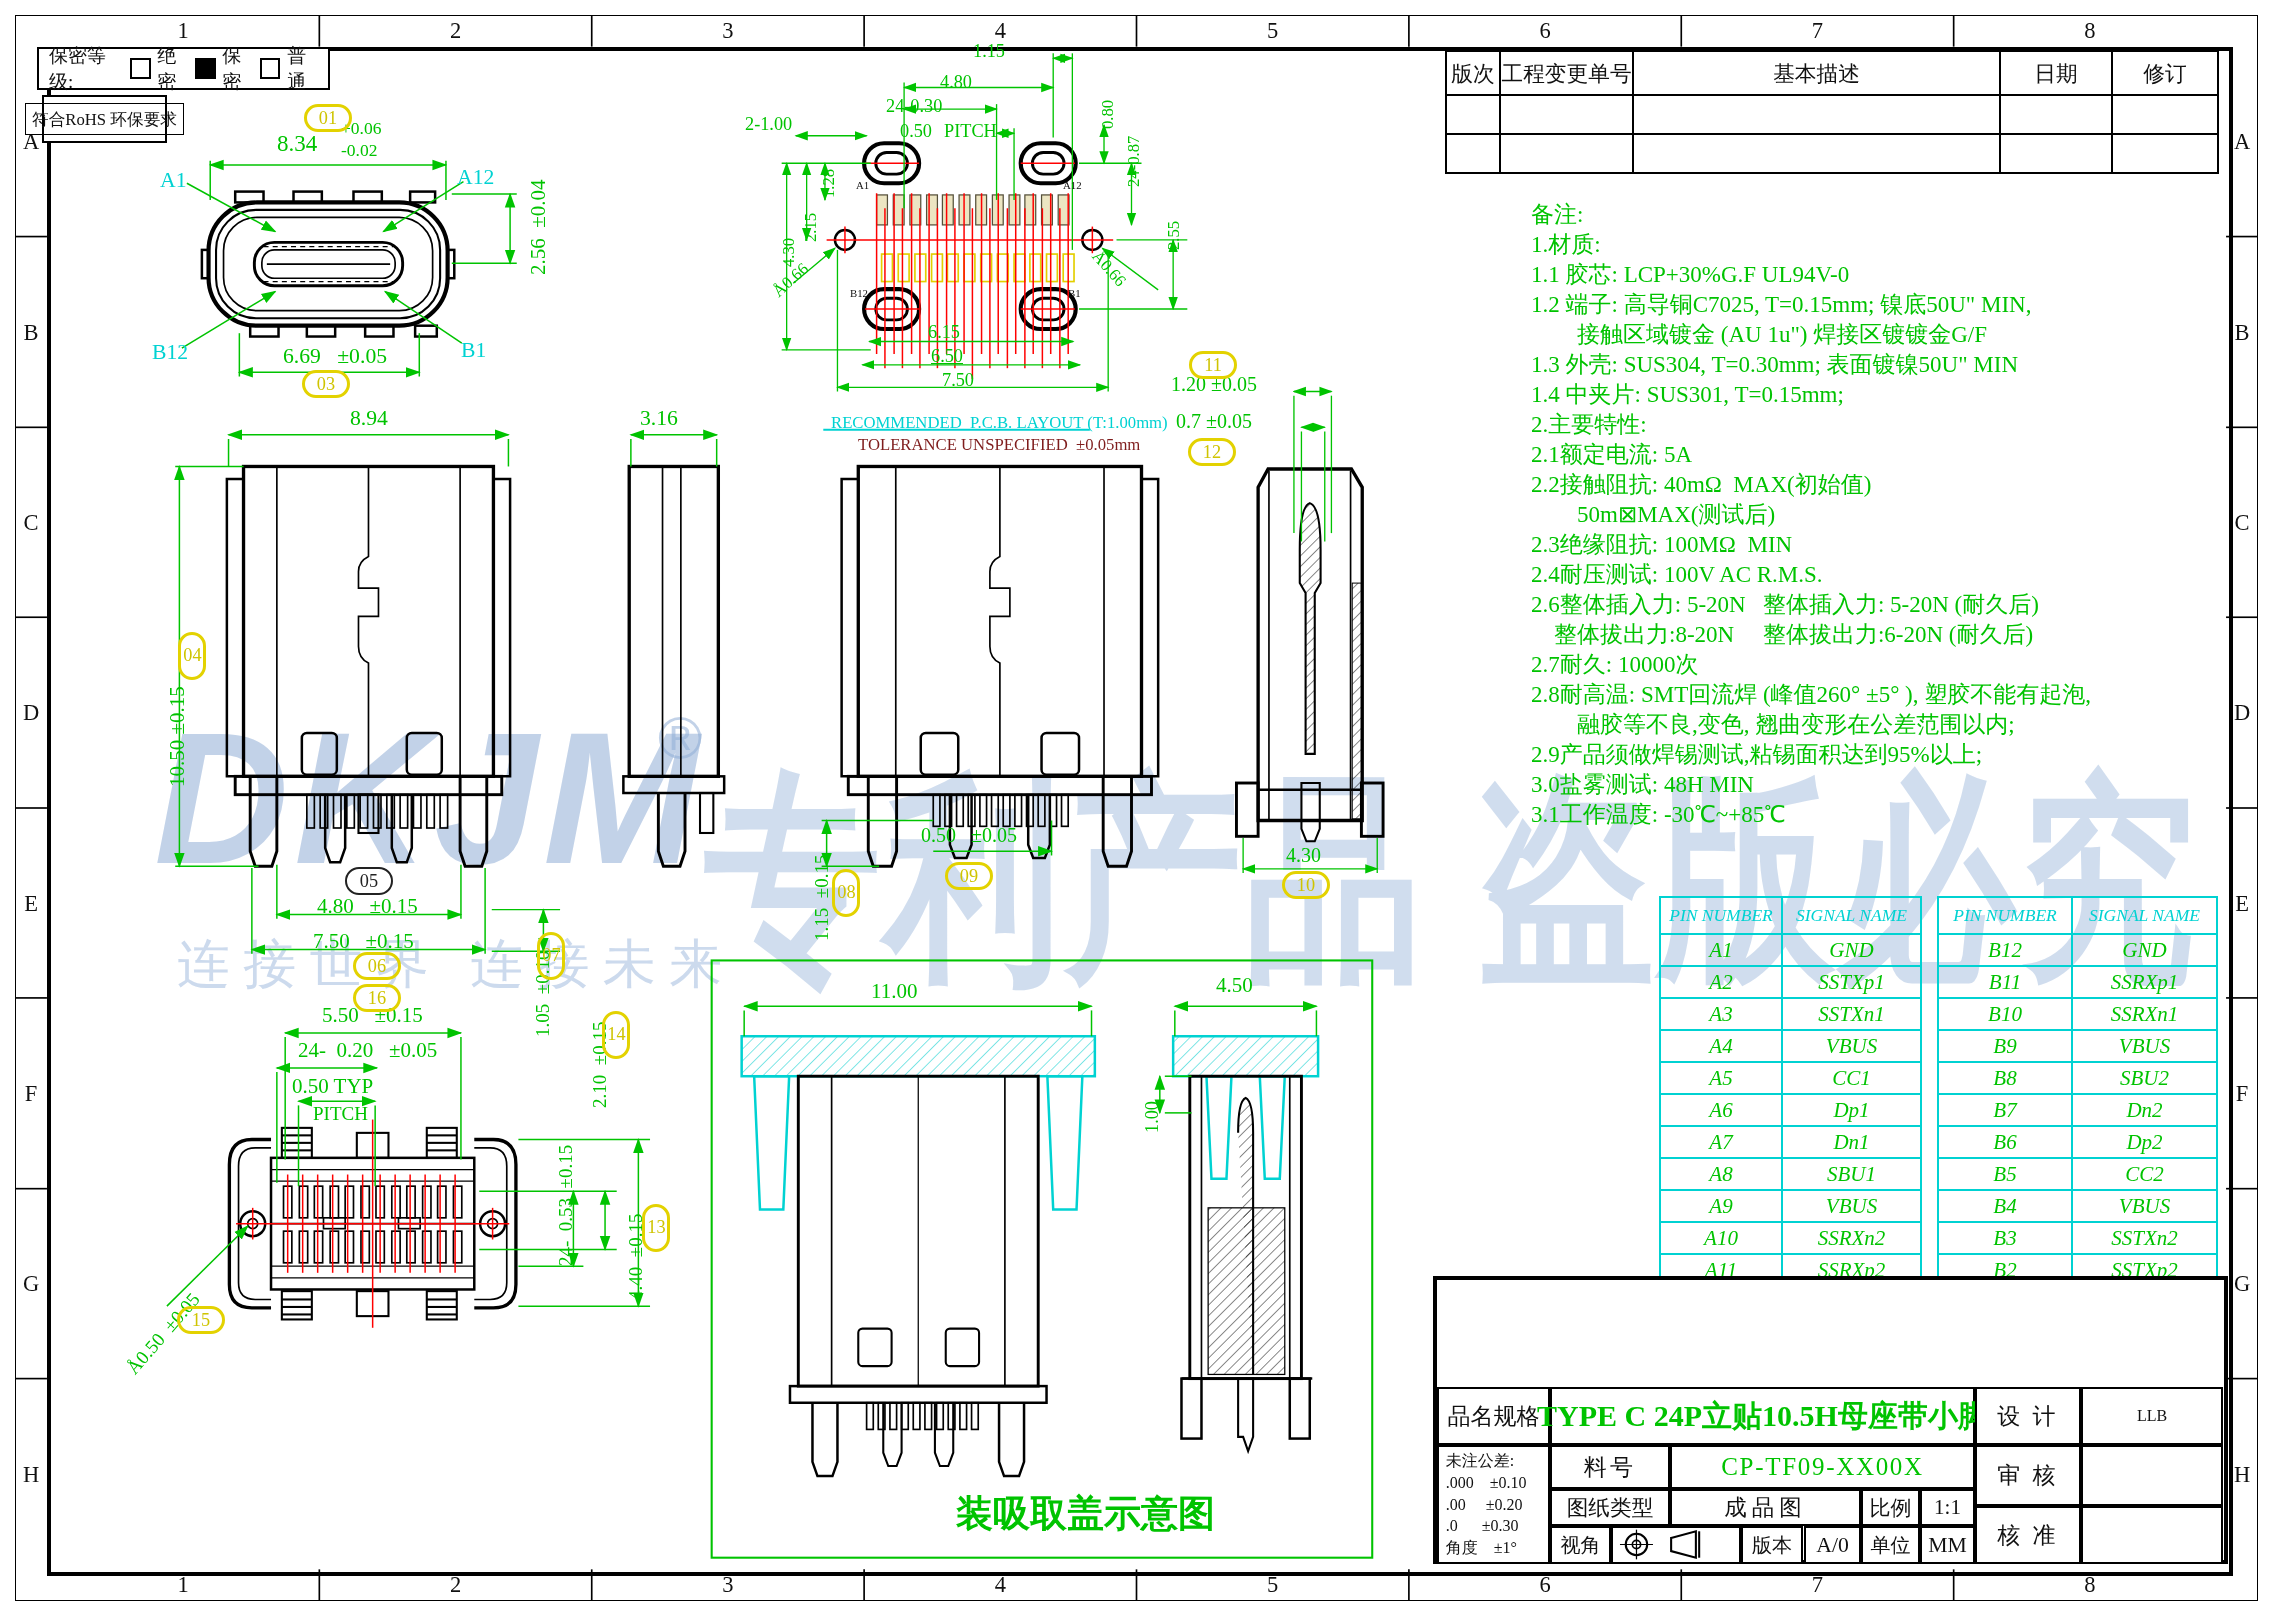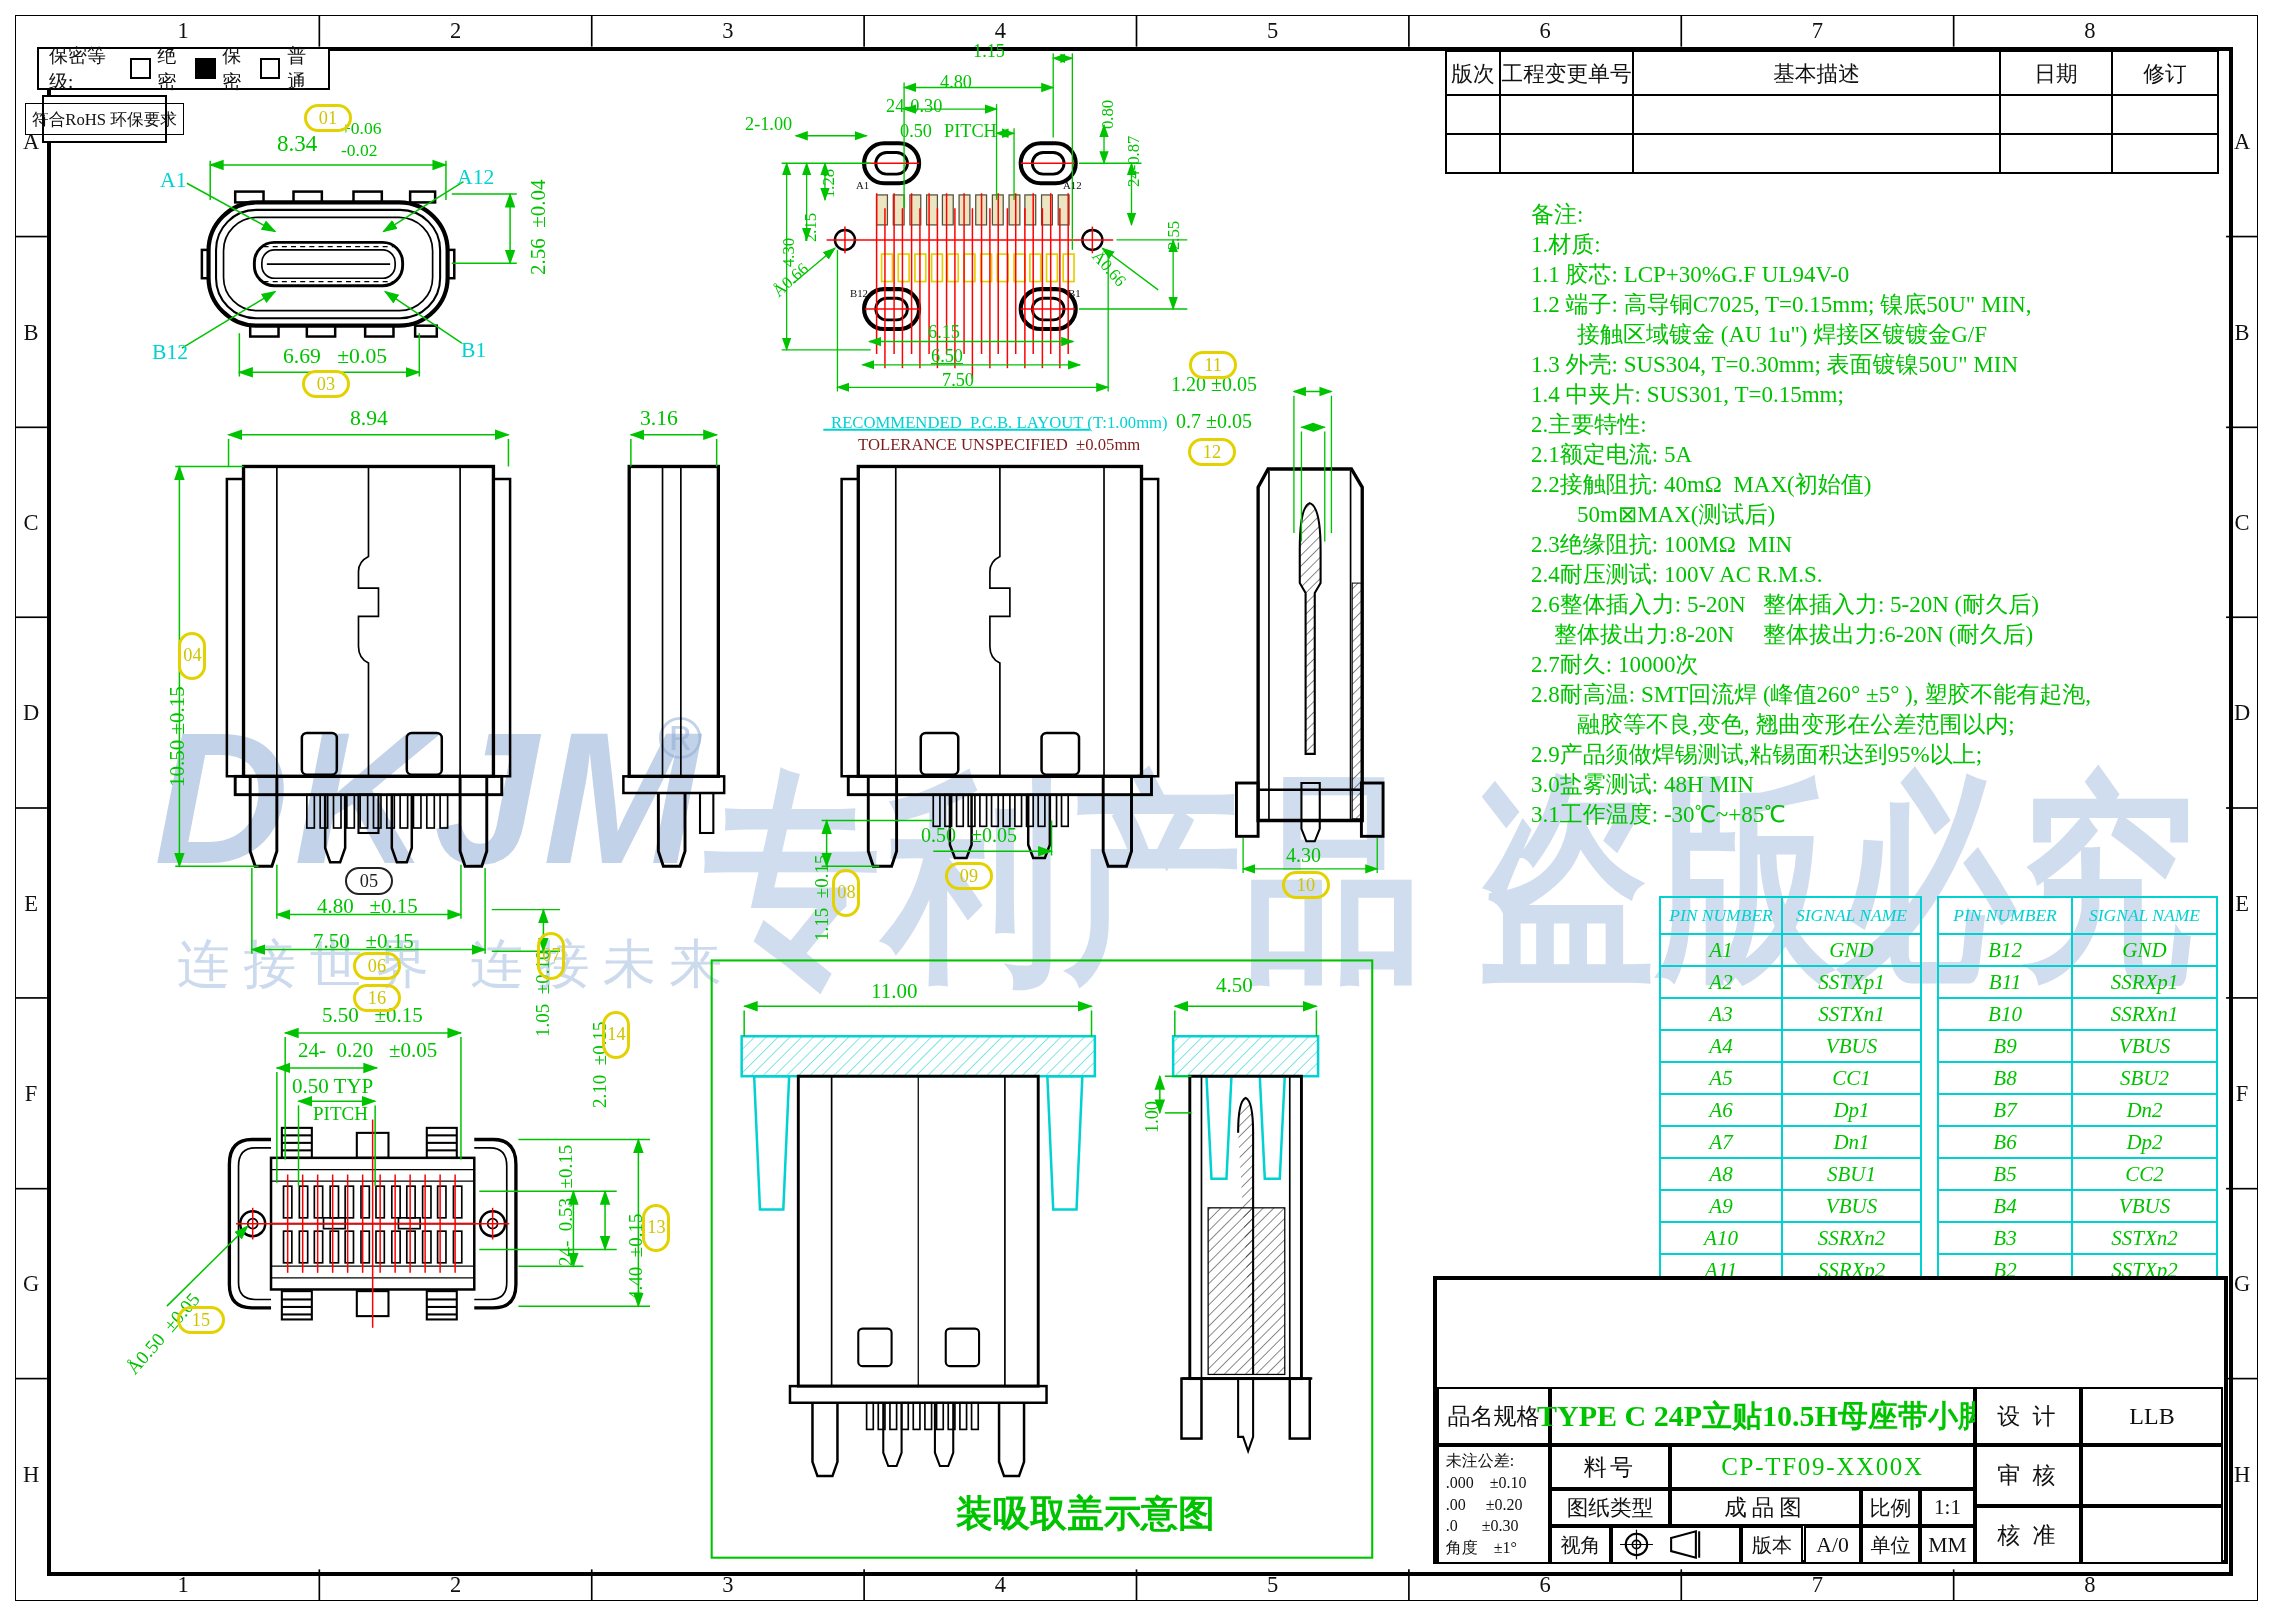--- a/index.html
+++ b/index.html
@@ -745,21 +745,21 @@
   <div class="tb-cell" style="left:0;top:107px;width:113px;height:58px">
     <span class="tb-label" style="letter-spacing:0">品名规格</span>
   </div>
   <div class="tb-cell" style="left:113px;top:107px;width:425px;height:58px">
     <span id="tb-partname">TYPE C 24P立贴10.5H母座带小脚</span>
   </div>
   <div class="tb-cell" style="left:538px;top:107px;width:106px;height:58px">
     <span class="tb-label">设  计</span>
   </div>
   <div class="tb-cell" style="left:644px;top:107px;width:142px;height:58px">
-    <span style="font-size:24px">LLB</span>
+    <span style="font-size:16px">LLB</span>
   </div>
   <div id="tol-box" style="left:0;top:165px;width:113px;height:119px">
     <div>未注公差:</div>
     <div>
         <div class="tl">.000    ±0.10</div>
         <div class="tl">.00     ±0.20</div>
         <div class="tl">.0      ±0.30</div>
         <div class="tl">角度    ±1°</div>
       </div>
   </div>

